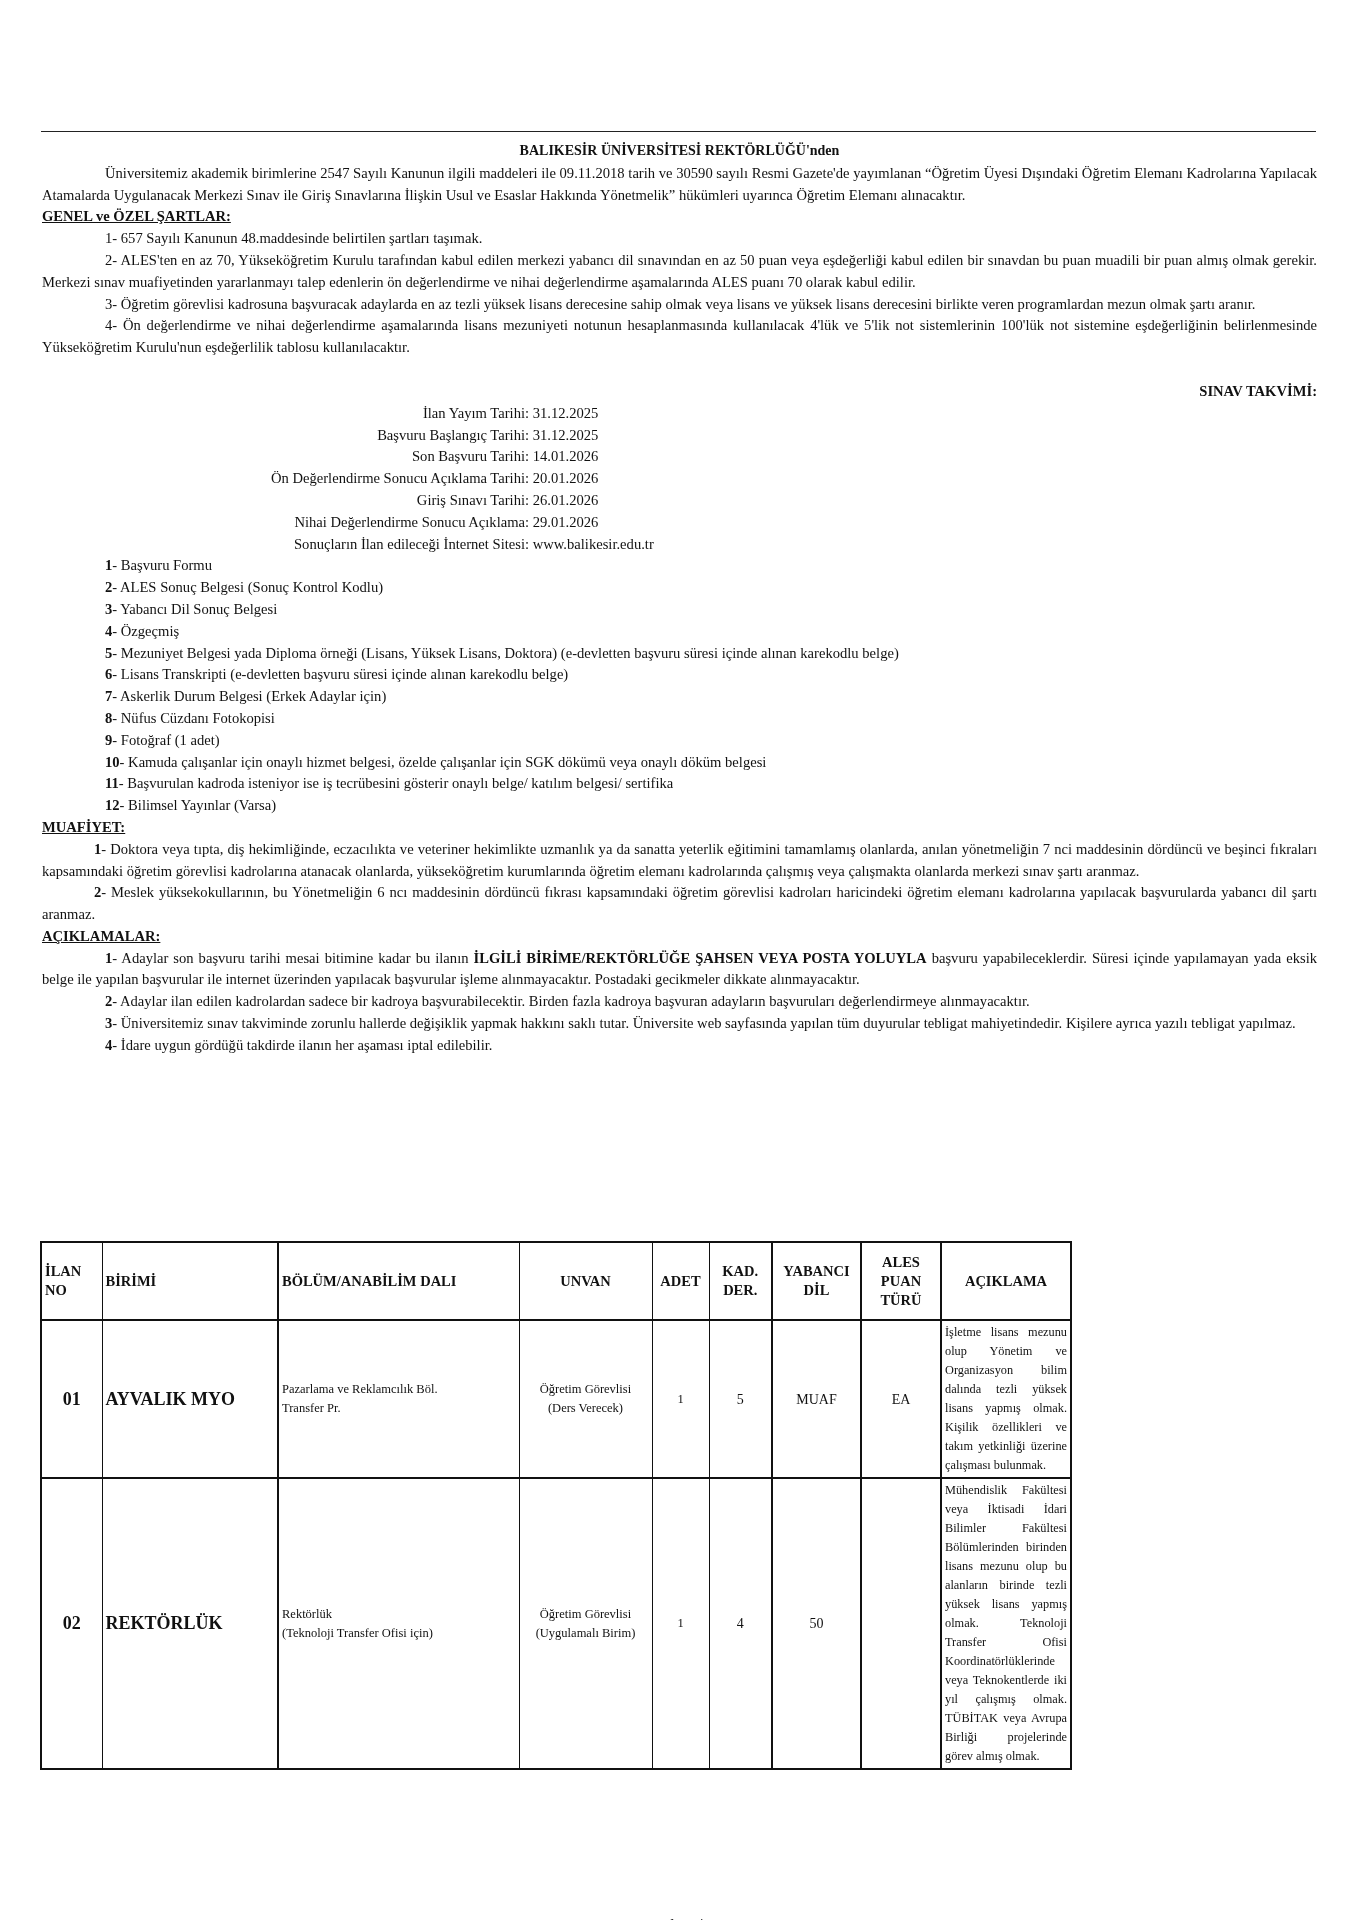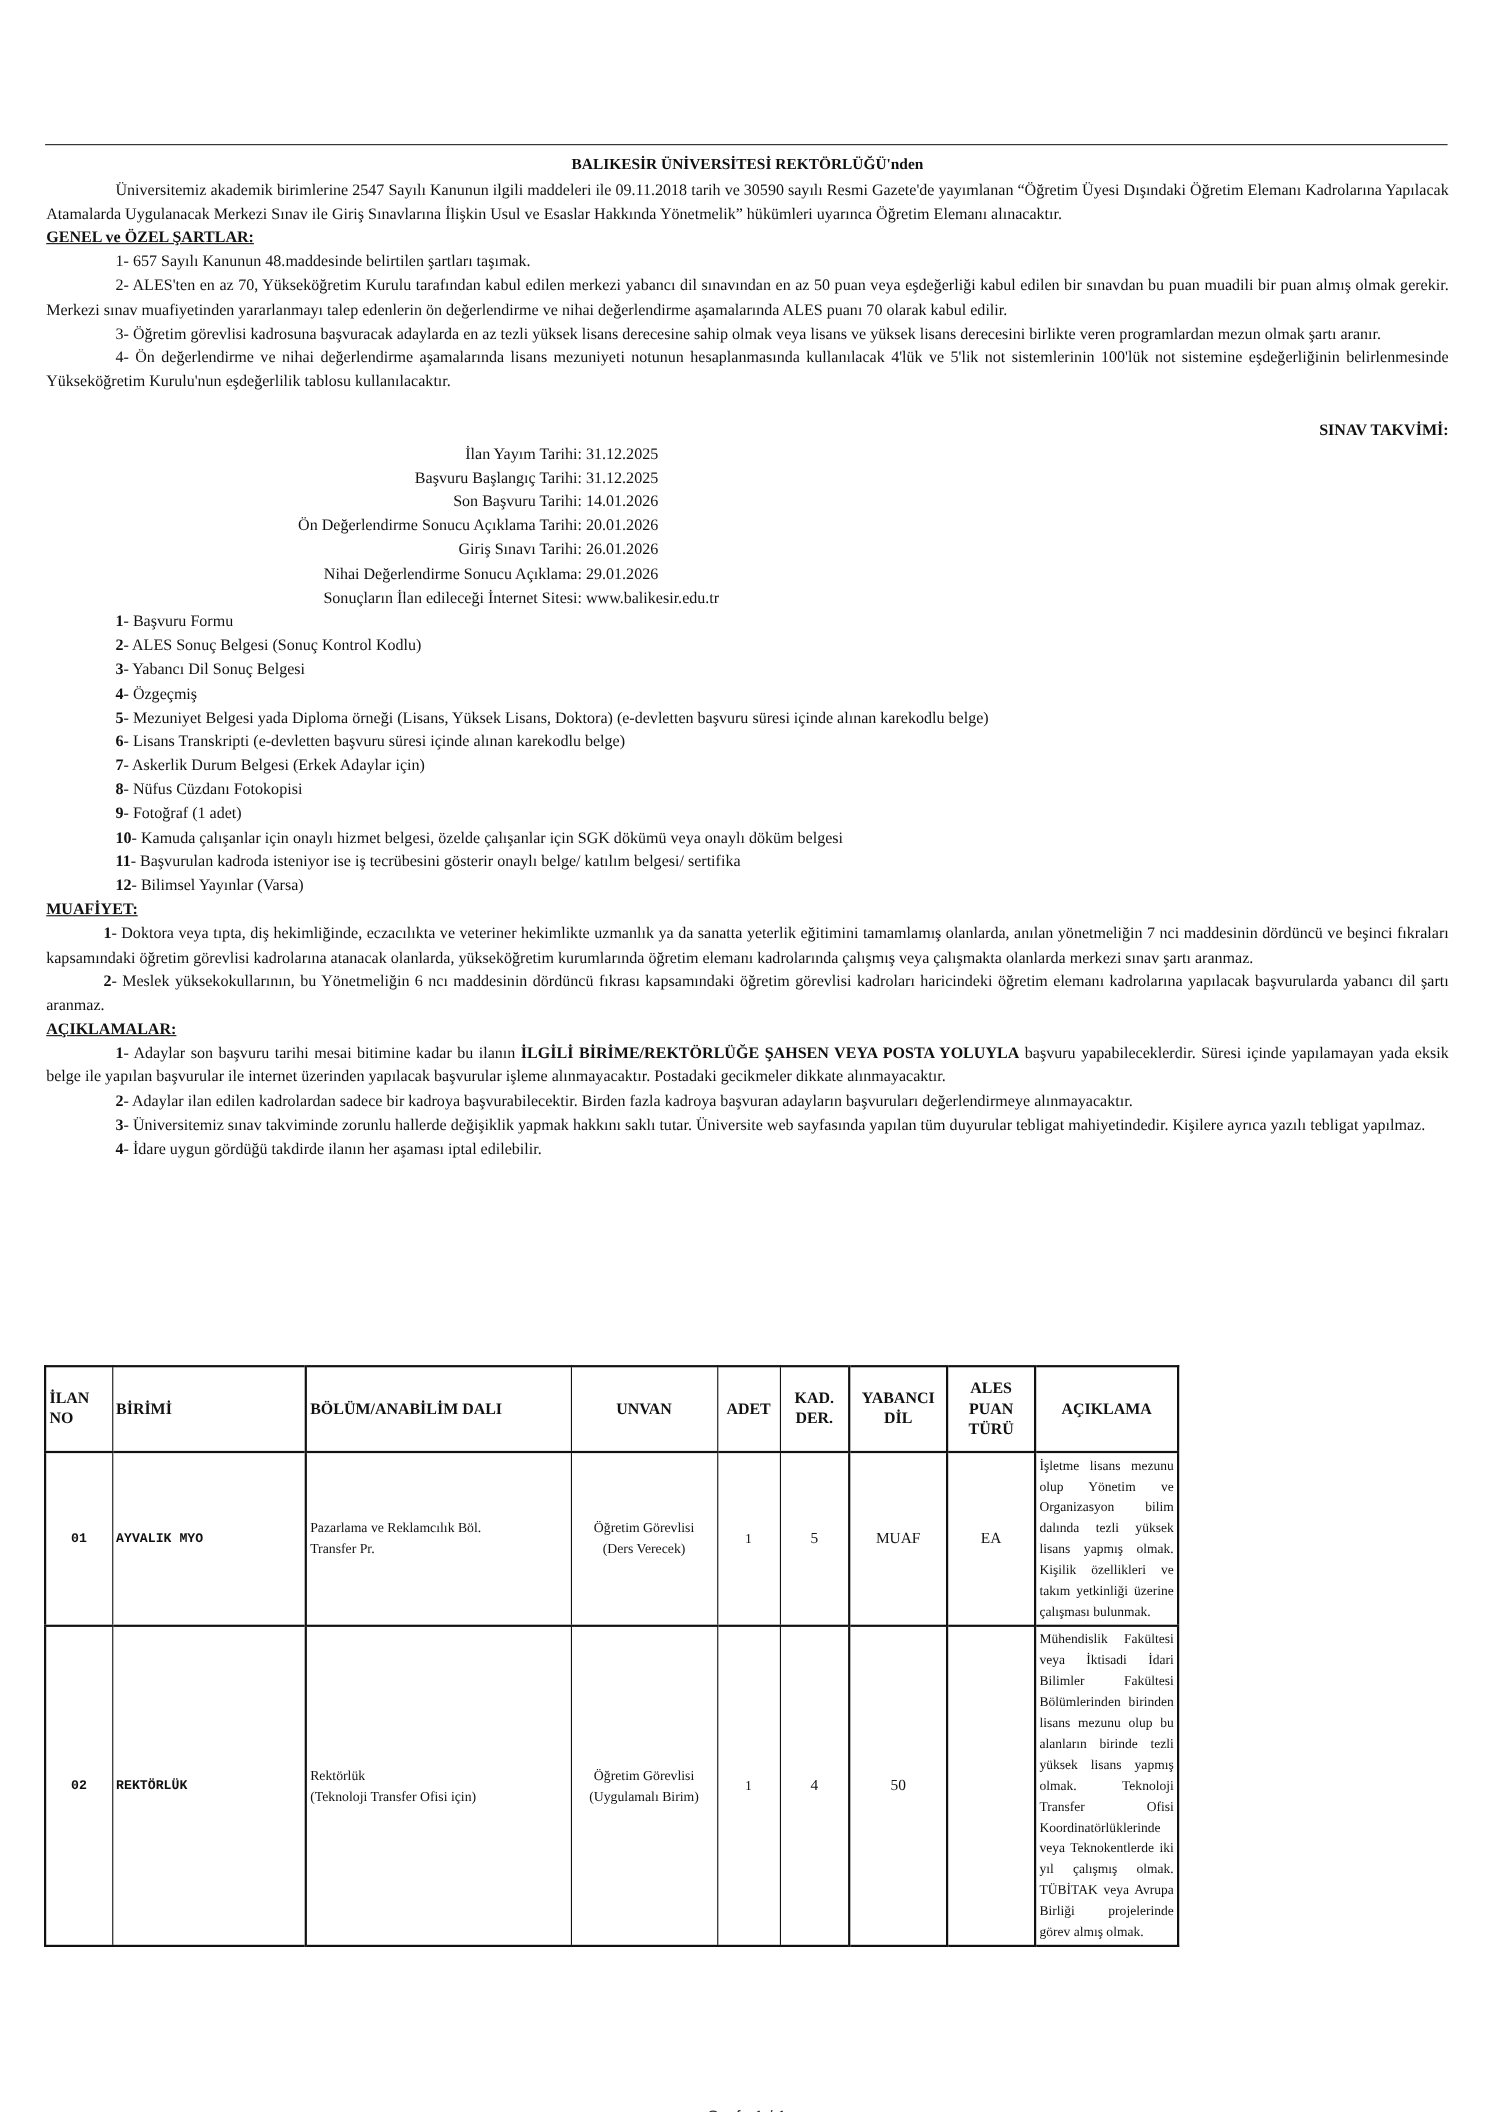--- a/index.html
+++ b/index.html
@@ -30,21 +30,21 @@
   table.positions th, table.positions td { border: 1px solid #111; padding: 2px 3px; vertical-align: middle; }
   table.positions { border: 2.5px solid #111; }
   table.positions th { font-weight: bold; font-size: 14.5px; line-height: 19px; height: 72px; }
   table.positions td { height: 118px; line-height: 19px; }
   .thick-r { border-right: 2.5px solid #111 !important; }
   .row-sep td { border-top: 2.5px solid #111 !important; }
   .c { text-align: center; }
   .l { text-align: left; }
   td.desc { text-align: justify; font-size: 12.3px; line-height: 18.5px; border-radius: 22px; }
   td.small { font-size: 12.5px; }
-  td.bold { font-weight: bold; font-size: 12px; font-family: Liberation Mono, monospace; }
+  td.bold { font-weight: bold; font-size: 18px; }
 
   .footer { position: absolute; top: 1916px; left: 0; width: 1358px; text-align: center;
             font-family: "Liberation Sans", "DejaVu Sans", sans-serif; font-size: 15px; color: #333; }
 </style>
 </head>
 <body>
 
 <div class="top-rule"></div>
 
 <div class="content">

